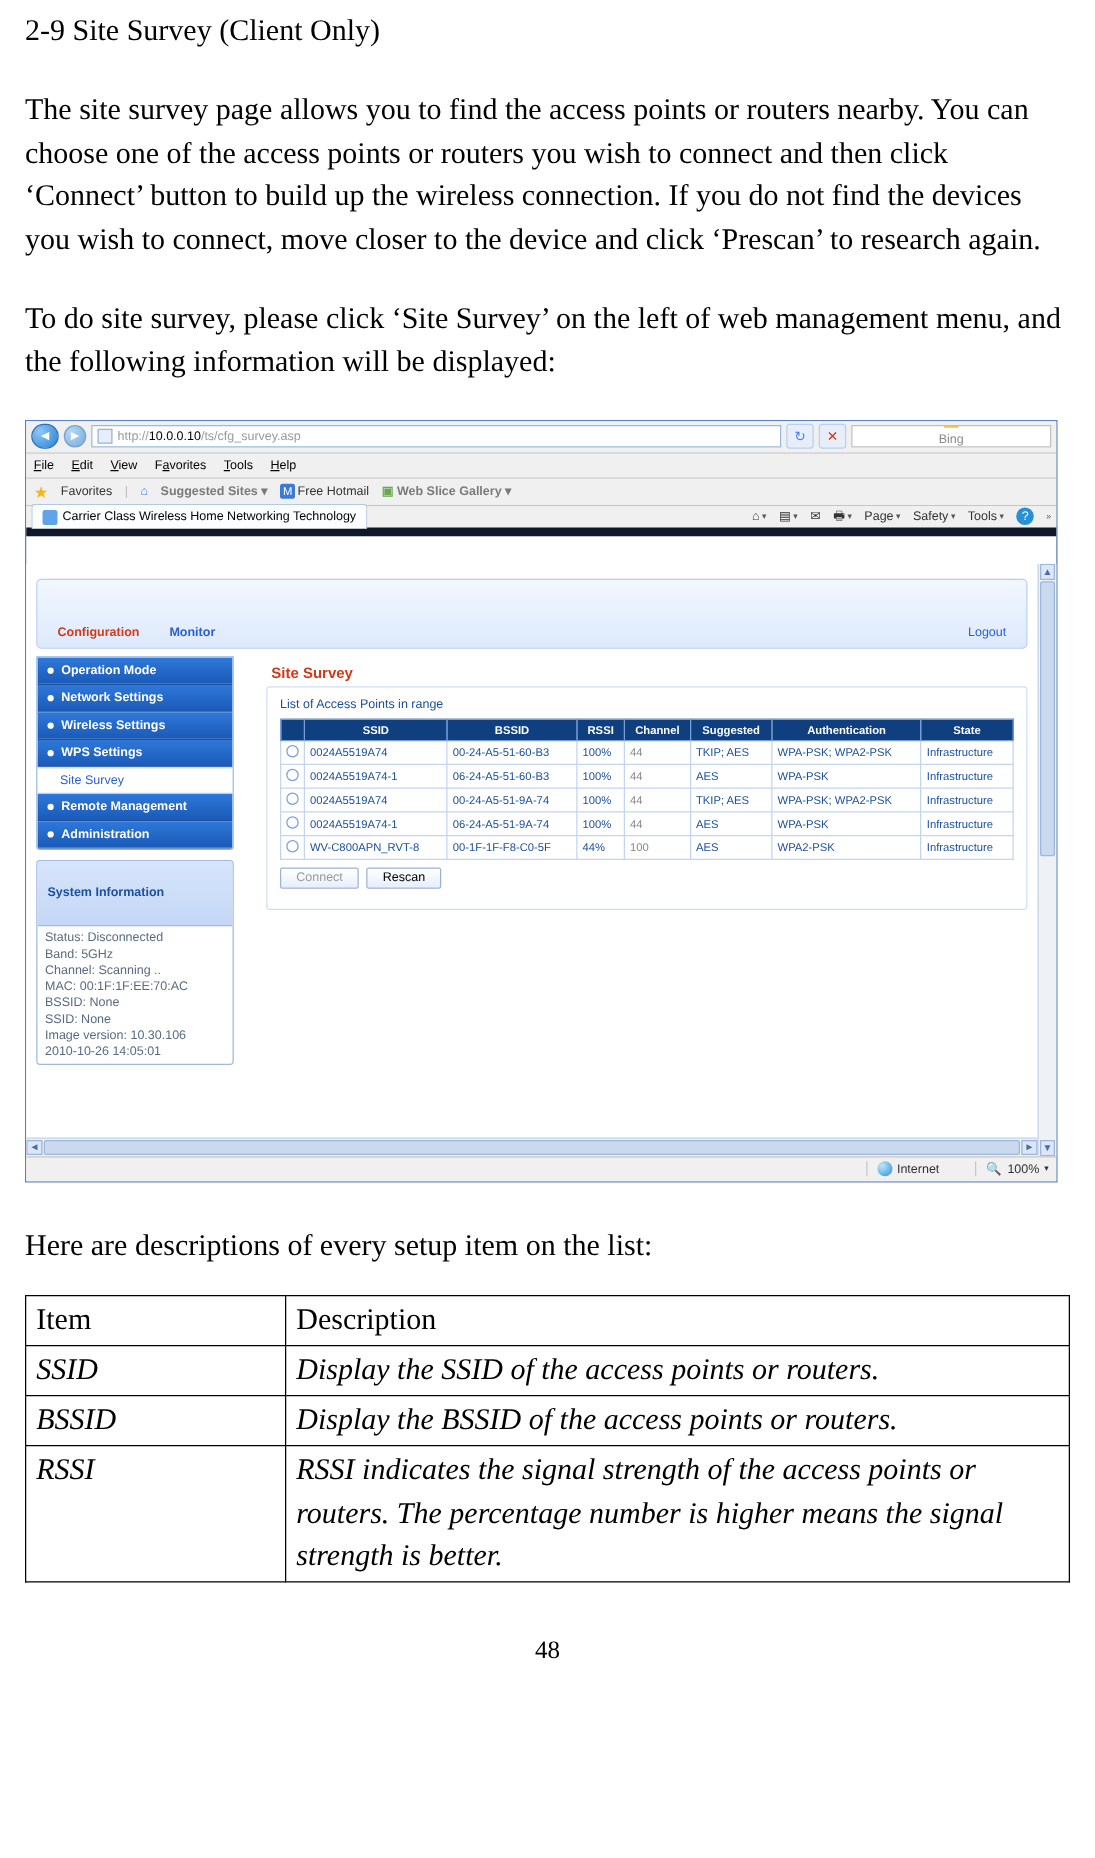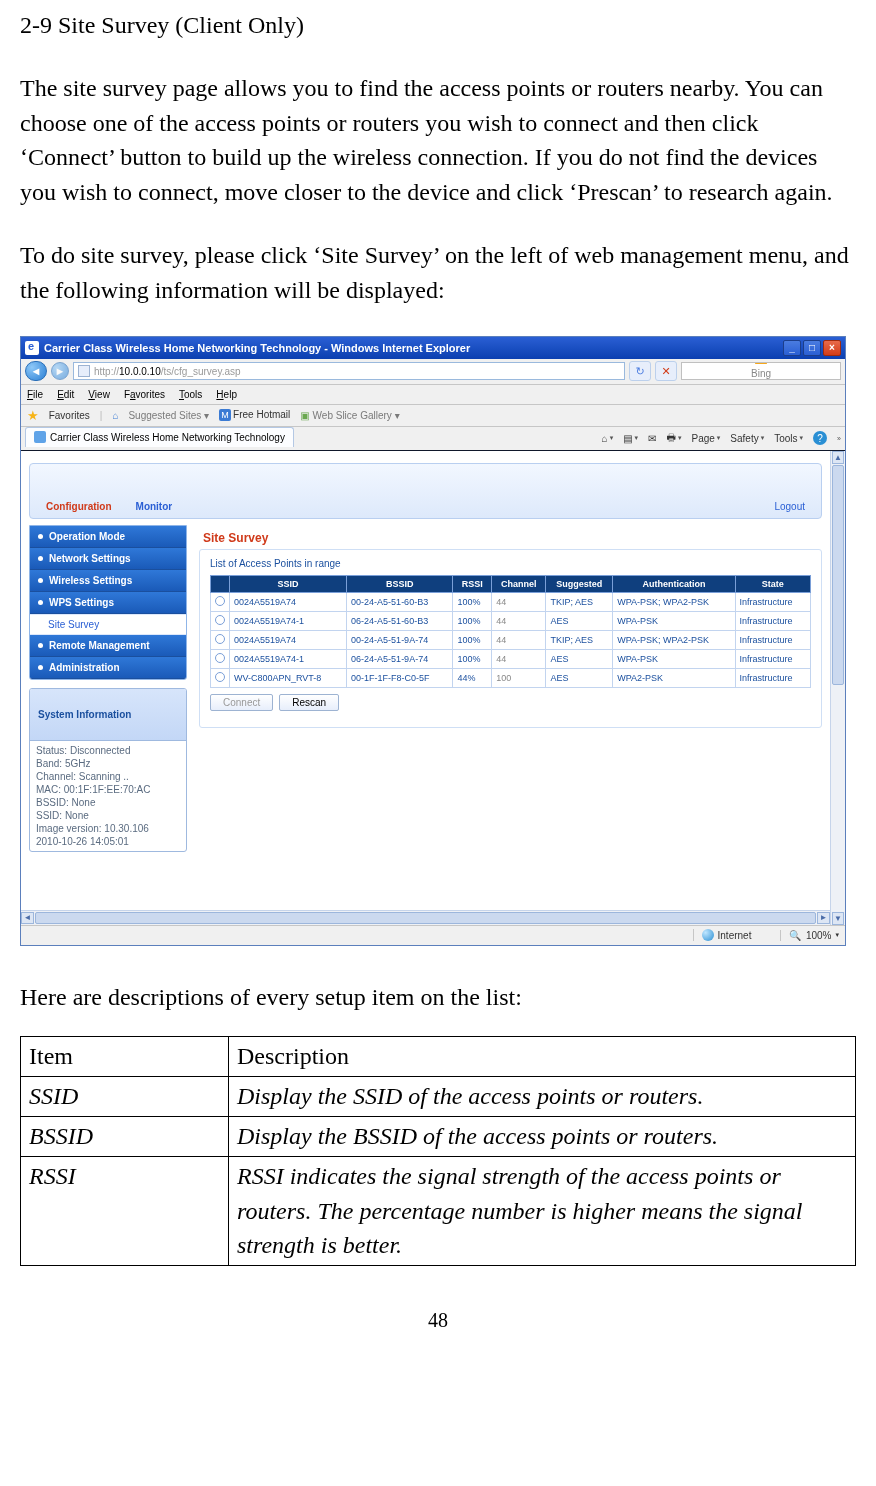--- a/index.html
+++ b/index.html
@@ -89,27 +89,27 @@
 
   
   .favbar {
     height: 22px; background:#f0f0f0; border-bottom:1px solid #c6c6c6;
     display:flex; align-items:center; padding:0 6px; gap:10px;
     color:#333;
   }
   .favstar { color:#f7b417; font-size:13px; }
   .favbar .sep { color:#bbb; }
   .favbar .house { color:#3b7bd4; }
-  .favbar .greylink { color:#7a7a7a; }
+  .favbar .greylink { color:#7a7a7a;font-weight:bold; }
   .favbar .m-icon { width:12px; height:12px; background:#3b7bd4; color:#fff; font-size:9px; display:inline-flex; align-items:center; justify-content:center; border-radius:2px; margin-right:2px; }
 
   
   .tabbar {
-    height: 24px; background:#f0f0f0; border-bottom:1px solid #0f172a;
-    display:flex; padding:0 4px; gap:8px;
+    height: 24px; background:#f0f0f0; border-bottom:7px solid #0f172a;
+    display:flex; align-items:center; padding:0 4px; gap:8px;
   }
   .tab {
     height:20px; padding:0 8px; border:1px solid #b4c8e4; border-bottom:none;
     background:#fcfdff; border-radius:3px 3px 0 0;
     display:flex; align-items:center; gap:4px; font-size:10px;
   }
   .tab .tab-ico { width:12px;height:12px; background:#5fa3e8; border-radius:2px; }
   .tabbar .spacer { flex:1; }
   .tabbar .tabtools { display:flex; align-items:center; gap:10px; color:#333; font-size:10px; }
   .tabbar .tabtools .ti { display:inline-flex; align-items:center; gap:2px; }
@@ -154,21 +154,21 @@
     display:flex; align-items: flex-end;
     padding: 0 16px 6px 16px;
   }
   .banner .btabs { display:flex; gap:24px; font-size:10px; }
   .banner .btabs .active { color:#d03a1a; font-weight:bold; }
   .banner .btabs .inactive { color:#2a5fd4; font-weight:bold; }
   .banner .spacer { flex:1; }
   .banner .logout { color:#2a5fd4; font-size:10px; }
 
   
-  .cols { display:flex; gap:12px; margin-top:6px; }
+  .cols { display:flex; gap:26px; margin-top:6px; }
   .leftcol { width: 158px; display:flex; flex-direction:column; gap:8px; }
   .rightcontent { flex:1; }
 
   .sidenav {
     border:1px solid #8fb5e8; border-radius:0 0 3px 3px; overflow:hidden;
   }
   .sidenav .l1, .sidenav .l1sel {
     background: linear-gradient(#2f78d8, #1a5ab8);
     color:#fff; font-size:10px; font-weight:bold;
     padding:5px 8px; border-bottom:1px solid #1a4f9e;
@@ -256,29 +256,20 @@
 </head>
 <body>
 
 <div class="section-title">2-9 Site Survey (Client Only)</div>
 
 <div class="para">The site survey page allows you to find the access points or routers nearby. You can choose one of the access points or routers you wish to connect and then click ‘Connect’ button to build up the wireless connection. If you do not find the devices you wish to connect, move closer to the device and click ‘Prescan’ to research again.</div>
 
 <div class="para">To do site survey, please click ‘Site Survey’ on the left of web management menu, and the following information will be displayed:</div>
 
 <div class="ie-window">
-  <div class="titlebar">
-    <span class="ie-icon"></span>
-    <span class="title-text">Carrier Class Wireless Home Networking Technology - Windows Internet Explorer</span>
-    <span class="winbtns">
-      <span class="winbtn">_</span>
-      <span class="winbtn">□</span>
-      <span class="winbtn close">×</span>
-    </span>
-  </div>
 
   <div class="navrow">
     <span class="navbtn">◄</span>
     <span class="navbtn fwd">►</span>
     <div class="addr">
       <span style="width:12px;height:12px;background:#e7eefb;border:1px solid #9db3d2;margin-right:4px;"></span>
       <span class="url-grey">http://</span>
         <span class="prefix">10.0.0.10</span>
         <span class="url-grey">/ts/cfg_survey.asp</span>
     </div>

